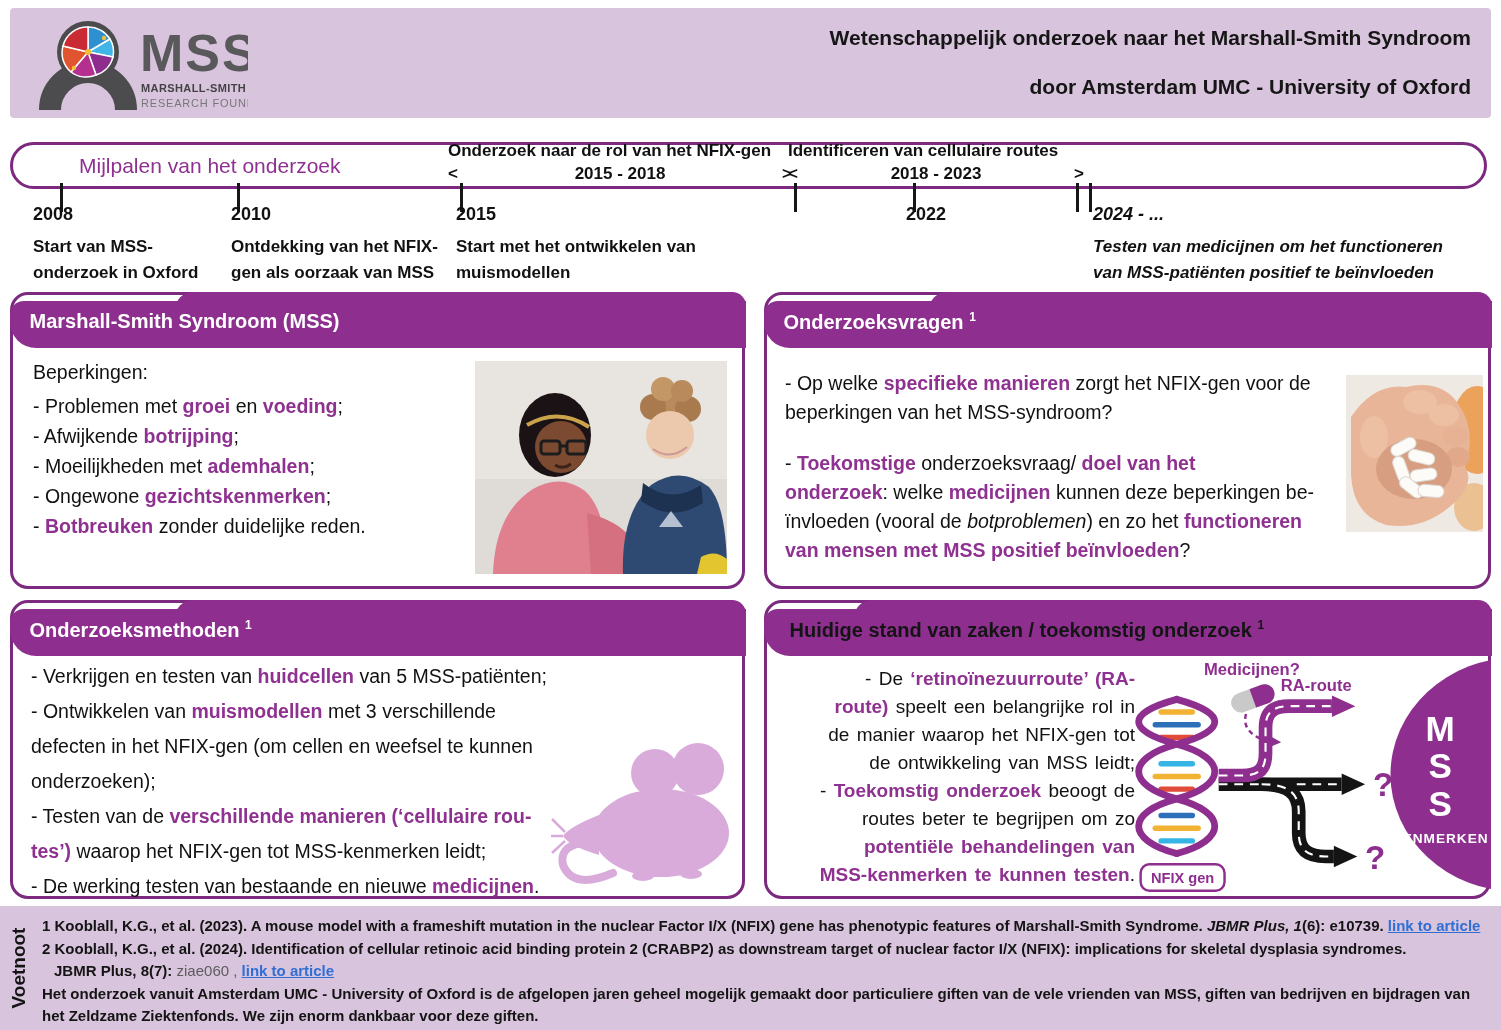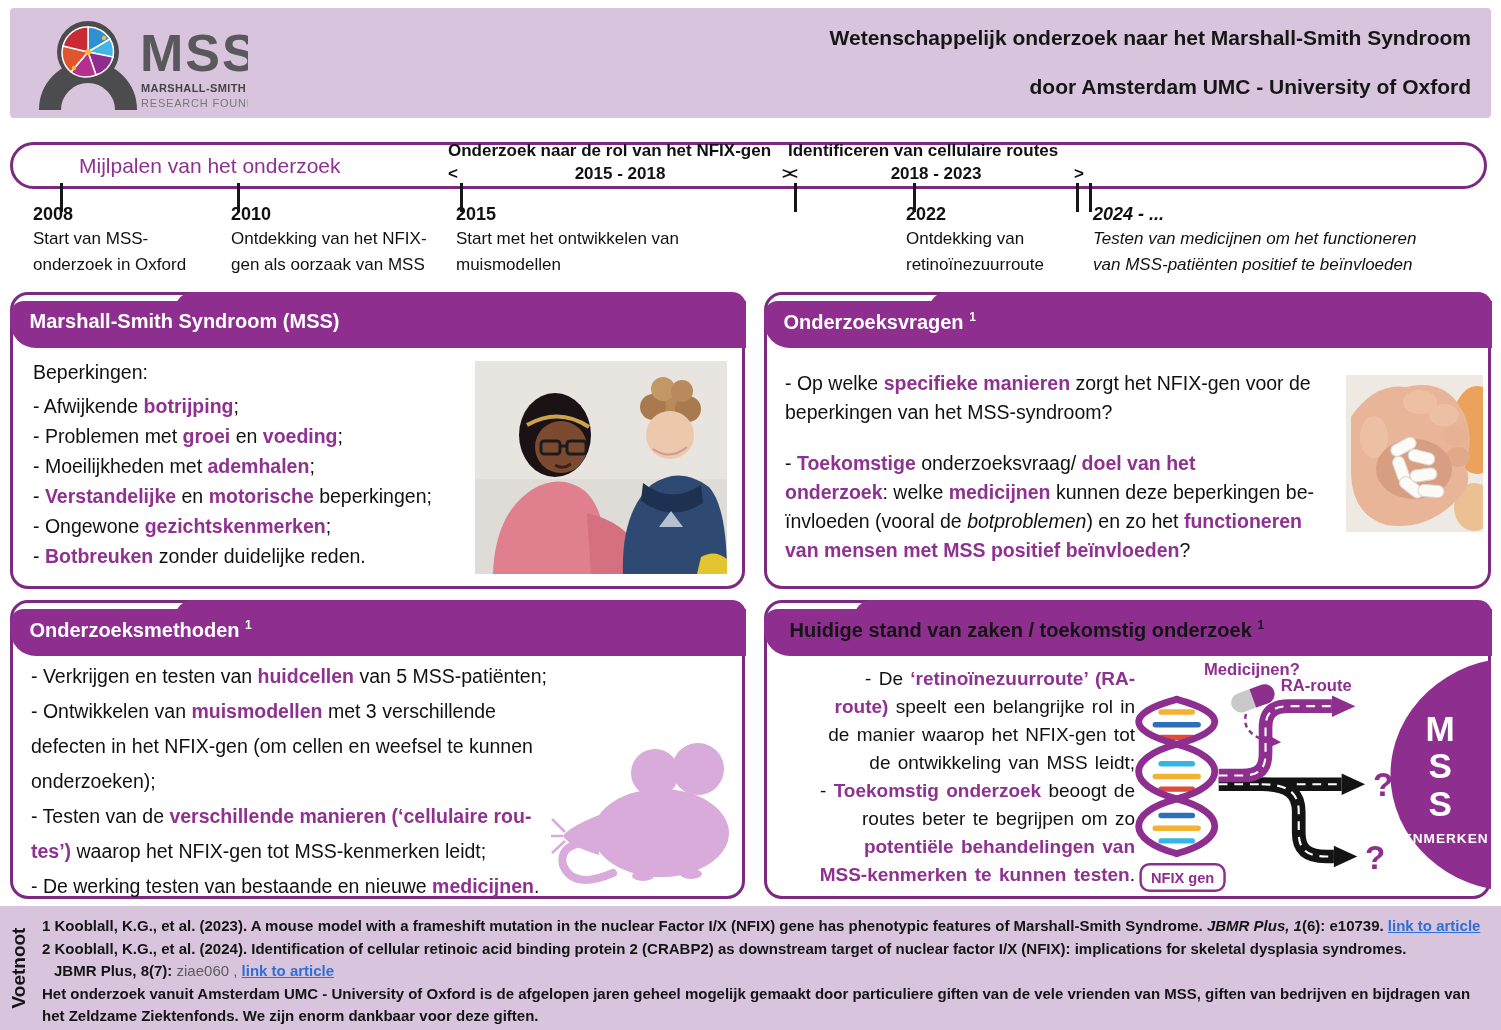--- a/index.html
+++ b/index.html
@@ -23,21 +23,21 @@
   .tl-capsule{position:absolute; left:10px; top:12px; width:1477px; height:47px; border:3.5px solid var(--border); border-radius:28px; background:#fff;}
   .tl-title{position:absolute; left:60px; top:24px; font-size:21px; font-weight:normal; color:var(--accent);margin-left:19px;}
   .tl-phase{position:absolute; top:11px;}
   .tl-phase .plabel{font-size:17px; font-weight:bold; white-space:nowrap; color:#111;}
   .tl-phase .prange{display:flex; justify-content:space-between; font-size:17px; font-weight:bold; margin-top:3px; color:#111;}
   #phase1{left:448px; width:344px;}
   #phase2{left:788px; width:296px;}
   .tl-tick{position:absolute; top:53px; width:3px; height:29px; background:#161616;}
   .tl-ms{position:absolute; top:74px;}
   .tl-ms .year{font-size:18px; font-weight:bold; white-space:nowrap;}
-  .tl-ms .desc{margin-top:1px; font-size:17px; font-weight:normal; line-height:26px; white-space:nowrap;}
+  .tl-ms .desc{margin-top:9px; font-size:17px; font-weight:bold; line-height:26px; white-space:nowrap;}
   .tl-ms.it .year,.tl-ms.it .desc{font-style:italic;}
 
   
   .panel{position:absolute; background:#fff; border:3.5px solid var(--border); border-radius:18px;}
   #box-mss{left:10px; top:292px; width:735px; height:297px;}
   #box-vragen{left:764px; top:292px; width:727px; height:297px;}
   #box-methoden{left:10px; top:600px; width:735px; height:299px;}
   #box-stand{left:764px; top:600px; width:727px; height:299px;}
   .phead{position:absolute; top:-3.5px; left:-3.5px; right:-3.5px; height:56px;}
   .phead .tab{position:absolute; top:0; left:165px; right:0; height:34px; background:var(--purple); border-radius:18px 14px 0 0;}
@@ -157,46 +157,41 @@
     </div>
     <div class="tl-ms" style="left:456px">
       <div class="year">2015</div>
       <div class="desc">
           <div>Start met het ontwikkelen van</div>
           <div>muismodellen</div>
         </div>
     </div>
     <div class="tl-ms" style="left:906px">
       <div class="year">2022</div>
-      <div class="desc">
-          <div>Ontdekking van</div>
-          <div>retinoïnezuurroute</div>
-        </div>
     </div>
     <div class="tl-ms it" style="left:1093px">
       <div class="year">2024 - ...</div>
       <div class="desc">
           <div>Testen van medicijnen om het functioneren</div>
           <div>van MSS-patiënten positief te beïnvloeden</div>
         </div>
     </div>
   </div>
 
   <div class="panel" id="box-mss">
     <div class="phead">
       <div class="tab"></div>
         <div class="band"></div>
       <div class="htext">Marshall-Smith Syndroom (MSS)</div>
     </div>
     <div class="mss-lines">
       <div><span class="s-n">Beperkingen:</span></div>
+      <div><span class="s-n">- Problemen met </span><span class="s-p">groei</span><span class="s-n"> en </span><span class="s-p">voeding</span><span class="s-n">;</span></div>
       <div><span class="s-n">- Afwijkende </span><span class="s-p">botrijping</span><span class="s-n">;</span></div>
-      <div><span class="s-n">- Problemen met </span><span class="s-p">groei</span><span class="s-n"> en </span><span class="s-p">voeding</span><span class="s-n">;</span></div>
       <div><span class="s-n">- Moeilijkheden met </span><span class="s-p">ademhalen</span><span class="s-n">;</span></div>
-      <div><span class="s-n">- </span><span class="s-p">Verstandelijke</span><span class="s-n"> en </span><span class="s-p">motorische</span><span class="s-n"> beperkingen;</span></div>
       <div><span class="s-n">- Ongewone </span><span class="s-p">gezichtskenmerken</span><span class="s-n">;</span></div>
       <div><span class="s-n">- </span><span class="s-p">Botbreuken</span><span class="s-n"> zonder duidelijke reden.</span></div>
     </div>
     <svg class="photo" id="photo-kids" viewBox="0 0 252 213">
       <rect width="252" height="213" fill="#dfdbd6"></rect>
       <rect width="252" height="118" fill="#e8e4e0"></rect>
       <ellipse cx="80" cy="74" rx="36" ry="42" fill="#1b1215"></ellipse>
       <circle cx="86" cy="86" r="26" fill="#7c4a31"></circle>
       <path d="M52,64 Q84,46 114,66" stroke="#caa34b" stroke-width="4" fill="none"></path>
       <rect x="66" y="80" width="19" height="13" rx="3" fill="none" stroke="#1c1c1c" stroke-width="3"></rect>

